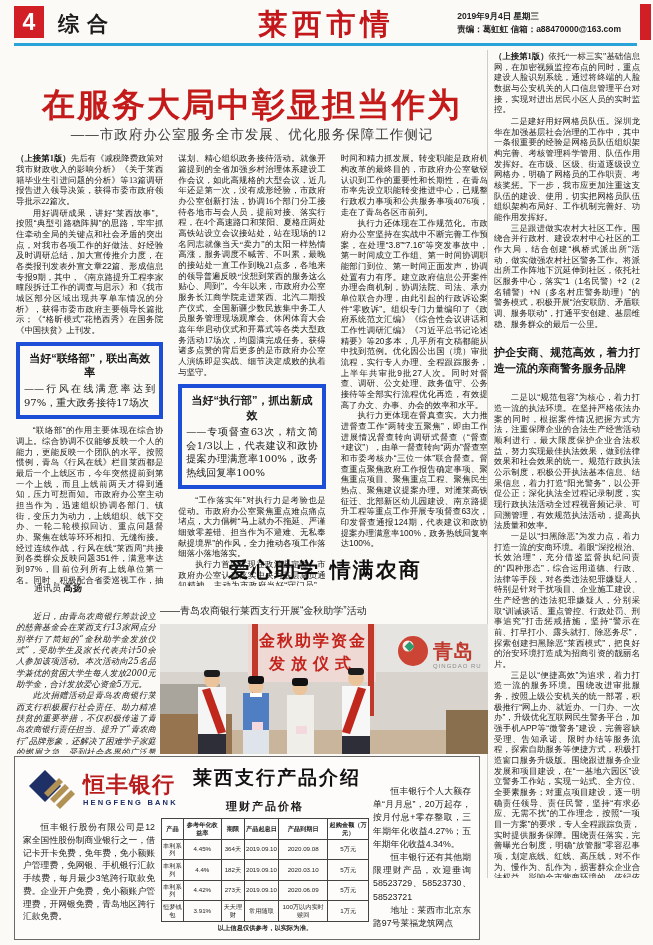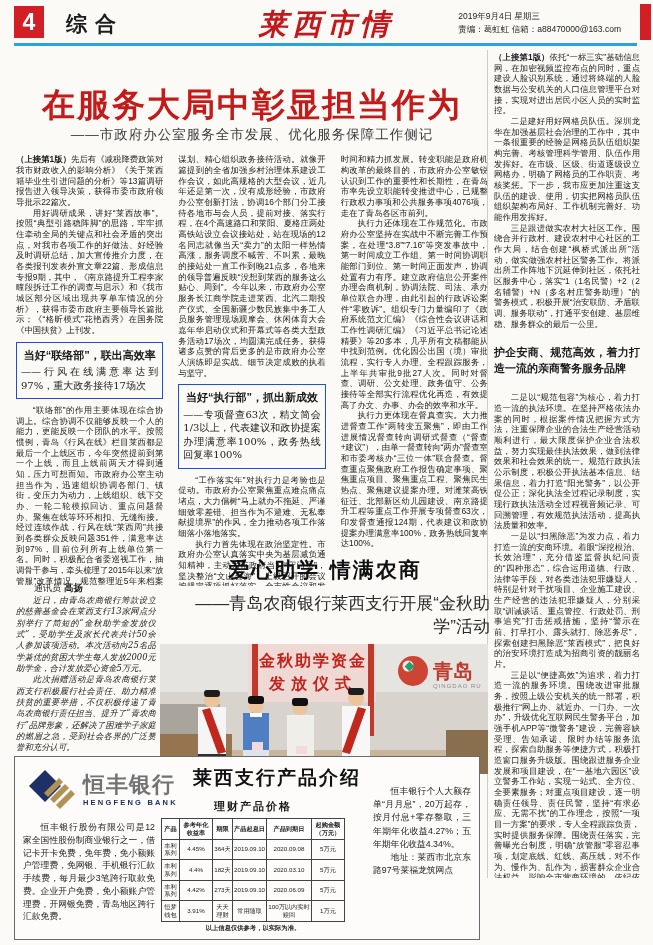--- a/index.html
+++ b/index.html
@@ -3,67 +3,67 @@
 <meta charset="utf-8">
 <style>
   html,body{margin:0;padding:0;background:#e9e7e2;}
   .page{position:relative;width:653px;height:945px;margin:0 auto;background:#fbfaf6;
         font-family:"Liberation Sans",sans-serif;color:#1c1c1c;overflow:hidden;}
 
   
   .hdr{position:absolute;left:14px;top:5px;width:625px;height:38px;}
   .pagenum{position:absolute;left:0;top:1px;width:30px;height:32px;background:#d21f26;color:#fff;
            font-weight:bold;font-size:23px;display:flex;align-items:center;justify-content:center;}
-  .section{position:absolute;left:44px;top:5px;font-size:21px;font-weight:bold;letter-spacing:8px;margin-left:8px;}
+  .section{position:absolute;left:44px;top:5px;font-size:21px;font-weight:bold;letter-spacing:8px;}
   .masthead{position:absolute;left:0;right:0;top:0;text-align:center;color:#c3171b;
-            font-family:"DejaVu Serif",serif;font-style:italic;font-weight:bold;font-size:29px;letter-spacing:5px;}
-  .hdr-right{position:absolute;right:18px;top:5px;text-align:left;font-size:8.5px;font-weight:normal;line-height:1.55;color:#222;}
+            font-family:"DejaVu Serif",serif;font-weight:bold;font-size:29px;letter-spacing:5px;}
+  .hdr-right{position:absolute;right:18px;top:5px;text-align:left;font-size:8.5px;font-weight:bold;line-height:1.55;color:#222;}
   .redbar{position:absolute;right:2px;top:4px;width:11px;height:36px;background:#d21f26;}
   .bluerule{position:absolute;left:14px;top:43px;width:623px;height:3px;background:#2aa4d8;}
 
   
   .main{position:absolute;left:16px;top:50px;width:472px;}
   .headline{font-family:"DejaVu Serif",serif;font-weight:bold;font-size:33px;letter-spacing:2px;
             color:#c41a1a;text-align:center;line-height:1.1;margin-top:37px;}
   .subtitle{font-size:13.5px;color:#3a3a3a;text-align:center;margin-top:3px;letter-spacing:1px;}
   .cols{display:flex;gap:15px;margin-top:10px;height:432px;overflow:hidden;}
   .col{flex:1;font-size:8.4px;line-height:1.27;color:#1a1a1a;overflow:hidden;}
   .para{text-indent:2em;text-align:justify;margin:0;}
-  .para.noind{text-indent:0;}
+  .para.noind{text-indent:0;font-family:Liberation Serif, serif;}
   .lead{font-weight:bold;}
-  .subbox{border:1px solid #1d4ed8;margin:6px 0;padding:5px 4px 6px;}
+  .subbox{border:4px solid #1d4ed8;margin:6px 0;padding:5px 4px 6px;}
   .subbox .bt{font-size:11px;font-weight:bold;text-align:center;line-height:1.3;}
   .subbox .bs{font-size:10px;line-height:1.35;margin-top:3px;text-align:justify;font-family:"DejaVu Serif",serif;}
 
   
   .vdiv{position:absolute;left:487px;top:50px;width:1px;height:828px;background:#cfcdc8;}
   .police{position:absolute;left:494px;top:52px;width:146px;height:826px;overflow:hidden;
           font-size:8.4px;line-height:1.27;}
   .police-subhead{font-size:11px;font-weight:bold;line-height:1.4;margin:16px 0;text-align:justify;}
 
   
   .charity{position:absolute;left:16px;top:562px;width:140px;height:192px;overflow:hidden;
            font-size:8.4px;line-height:1.35;font-style:italic;font-family:"DejaVu Serif",serif;}
-  .byline{margin:20px 0 0;text-indent:2em;font-style:normal;font-size:9px;}
+  .byline{margin:20px 0 16px;text-indent:2em;font-style:normal;font-size:9px;font-family:Liberation Serif, serif;}
   .byline b{font-size:9.5px;}
 
   
   .pstory{position:absolute;left:160px;top:556px;width:330px;}
   .p-head{font-family:"DejaVu Serif",serif;font-weight:bold;font-size:21px;text-align:center;letter-spacing:2px;color:#111;}
-  .p-sub{font-size:17px;text-align:right;margin-top:8px;color:#2a2a2a;}
+  .p-sub{font-size:10px;text-align:left;margin-top:20px;color:#2a2a2a;}
   .photo{margin-top:6px;width:328px;height:130px;display:block;}
 
   
   .ad{position:absolute;left:14px;top:756px;width:464px;height:182px;border:1.5px solid #6a6a6a;background:#fdfcfa;}
   .ad-logo{position:absolute;left:14px;top:10px;display:flex;align-items:center;gap:8px;}
-  .ad-logo .cn{font-size:22px;font-weight:bold;color:#737373;font-family:"DejaVu Serif",serif;letter-spacing:1px;line-height:1;}
+  .ad-logo .cn{font-size:22px;font-weight:bold;color:#b91c1c;font-family:"DejaVu Serif",serif;letter-spacing:1px;line-height:1;}
   .ad-logo .en{font-size:7.5px;font-weight:bold;color:#1f3066;letter-spacing:2.2px;margin-top:3px;}
   .ad-title{position:absolute;left:178px;top:8px;font-size:19px;font-weight:bold;letter-spacing:2px;color:#111;}
   .ad-intro{position:absolute;left:8px;top:64px;width:132px;font-size:8.8px;line-height:1.45;text-align:justify;text-indent:2em;}
-  .ad-tablewrap{position:absolute;left:146px;top:42px;width:184px;}
+  .ad-tablewrap{position:absolute;left:146px;top:42px;width:208px;}
   .ad-tabletitle{font-size:11px;font-weight:bold;text-align:center;letter-spacing:2px;margin-bottom:4px;}
   table.rates{width:100%;border-collapse:collapse;font-size:6.2px;}
   table.rates th,table.rates td{border:0.8px solid #444;padding:2px 1px;text-align:center;line-height:1.25;}
   table.rates th{font-weight:bold;background:#fff;}
   .ad-note{font-size:6.3px;margin-top:2px;text-align:center;color:#222;font-weight:bold;}
   .ad-promo{position:absolute;left:358px;top:28px;width:98px;font-size:8.8px;line-height:1.5;text-align:justify;}
   .ad-promo .pp{text-indent:2em;margin:0;}
 
   svg text{font-family:"Liberation Sans",sans-serif;}
 </style>
@@ -249,17 +249,18 @@
               <td>常用随取</td>
               <td>100万以内实时赎回</td>
               <td>1万元</td>
           </tr>
         </tbody>
       </table>
       <div class="ad-note">以上信息仅供参考，以实际为准。</div>
     </div>
     <div class="ad-promo">
       <p class="pp">恒丰银行个人大额存单“月月息”，20万起存，按月付息+零存整取，三年期年化收益4.27%；五年期年化收益4.34%。</p>
+      <p class="pp">恒丰银行还有其他期限理财产品，欢迎垂询58523729、58523730、58523721</p>
       <p class="pp">地址：莱西市北京东路97号莱福龙筑网点</p>
     </div>
   </section>
 
 </div>
 
 </body></html>

